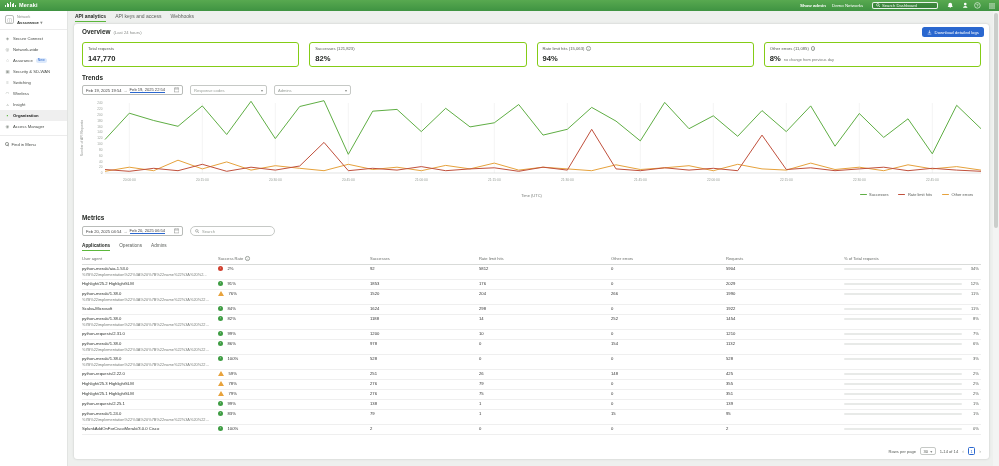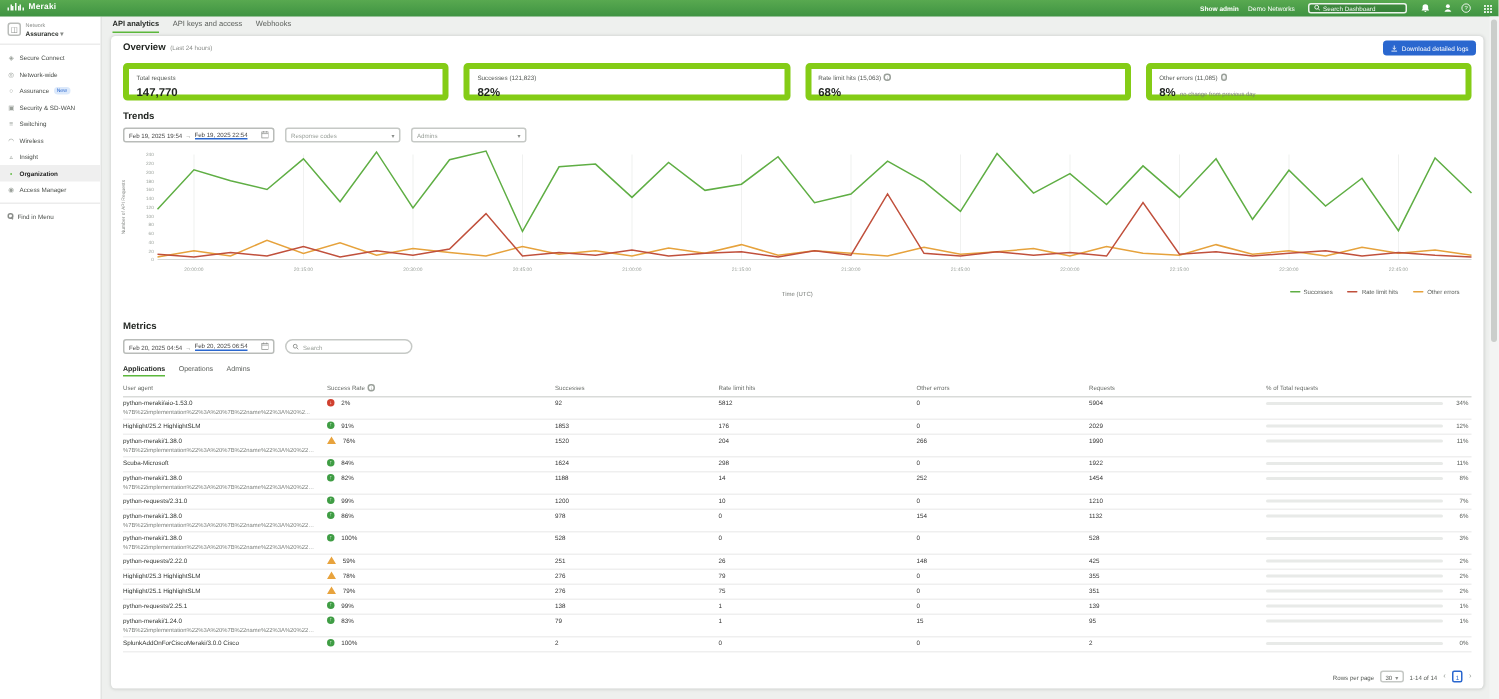--- a/index.html
+++ b/index.html
@@ -49,21 +49,21 @@
   .page-tab.active { color:#1f231f; font-weight:bold; border-bottom:1.6px solid #5cb83c; }
   .card { position:absolute; left:6px; top:13px; right:10px; bottom:7px; background:#fff;
     border-radius:3px; box-shadow:0 0 2.5px rgba(0,0,0,.18); }
   .h1 { position:absolute; font-size:6.4px; font-weight:bold; color:#1f231f; }
   .h1 .sub { font-size:4.2px; font-weight:normal; color:#8a8d8a; margin-left:3px; }
   .btn-primary { position:absolute; right:5px; top:3px; height:10px; display:flex; align-items:center;
     gap:2.5px; padding:0 5px; background:#2a67cf; color:#fff; font-size:4.3px; border:none;
     border-radius:2.5px; cursor:pointer; font-family:inherit; }
   
   .stat-row { position:absolute; left:8px; right:8px; top:18px; height:25px; display:flex; gap:10px; }
-  .stat-card { flex:1; border:4px solid #84cc16; border-radius:3px; padding:3px 5px; }
+  .stat-card { flex:1; border:1px solid #84cc16; border-radius:3px; padding:3px 5px; }
   .stat-label { font-size:4.2px; color:#555955; display:flex; align-items:center; gap:2px; }
   .stat-value-row { margin-top:2.5px; display:flex; align-items:baseline; gap:3px; }
   .stat-value { font-size:7.6px; font-weight:bold; color:#1f231f; }
   .stat-note { font-size:3.9px; color:#777b77; }
   .info-i { width:4.6px; height:4.6px; border:0.7px solid #9aa09a; border-radius:50%;
     color:#9aa09a; font-size:3.2px; display:inline-flex; align-items:center; justify-content:center; flex:0 0 auto; }
   
   .ctrl-row { position:absolute; left:8px; display:flex; gap:7px; }
   .date-box { width:101px; height:10px; border:1px solid #b9bcb9; border-radius:2px;
     display:flex; align-items:center; gap:2px; padding:0 3px; font-size:4.1px; color:#444; background:#fff; }
@@ -267,21 +267,21 @@
           <div class="stat-value-row">
             <span class="stat-value">82%</span>
           </div>
         </div>
         <div class="stat-card">
           <div class="stat-label">
             <span>Rate limit hits (15,063)</span>
             <span class="info-i">i</span>
           </div>
           <div class="stat-value-row">
-            <span class="stat-value">68%</span>
+            <span class="stat-value">94%</span>
           </div>
         </div>
         <div class="stat-card">
           <div class="stat-label">
             <span>Other errors (11,085)</span>
             <span class="info-i">i</span>
           </div>
           <div class="stat-value-row">
             <span class="stat-value">8%</span>
             <span class="stat-note">no change from previous day</span>

